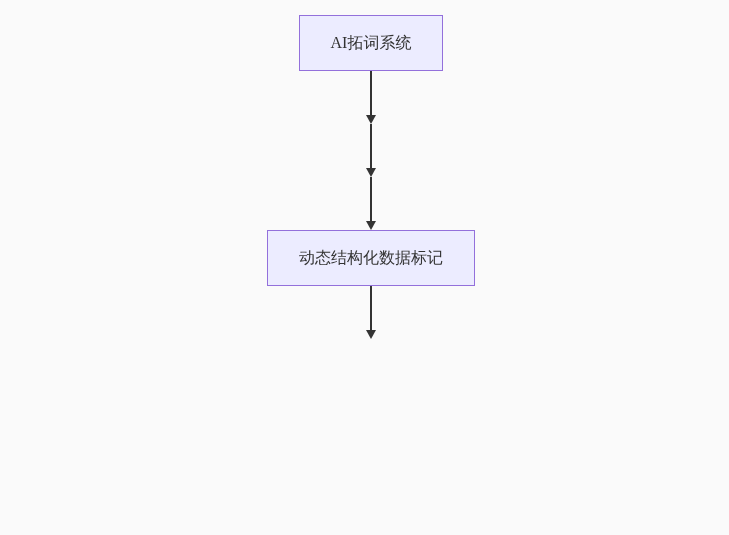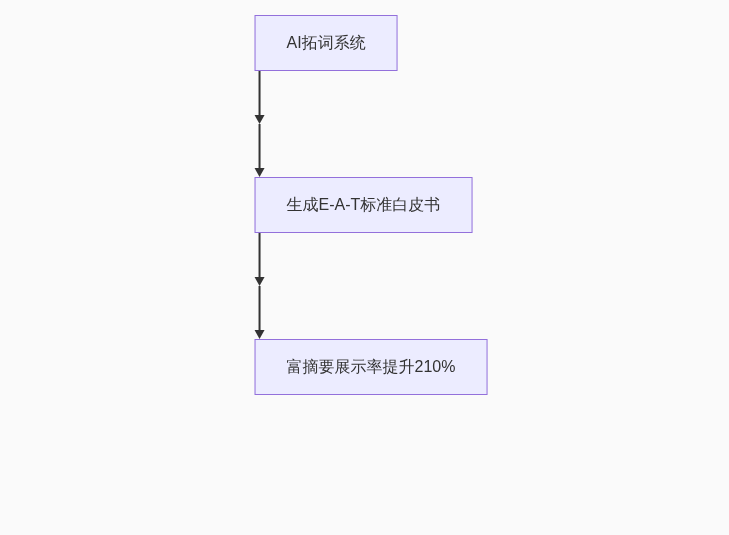--- a/index.html
+++ b/index.html
@@ -18,21 +18,22 @@
     width: 729px;
     height: 535px;
   }
   .flow-column {
     position: absolute;
     left: 371px;
     top: 15px;
     transform: translateX(-50%);
     display: flex;
     flex-direction: column;
-    align-items: flex-start;
+    align-items: center;
+    font-family: Liberation Serif, serif;
   }
   .node {
     box-sizing: border-box;
     height: 56px;
     padding: 0 31px;
     background: #ECECFF;
     border: 1px solid #9370DB;
     display: flex;
     align-items: center;
     justify-content: center;
@@ -76,33 +77,30 @@
       <div class="arrow-line"></div>
       <div class="arrow-head"></div>
     </div>
 
 
     <div class="arrow">
       <div class="arrow-line"></div>
       <div class="arrow-head"></div>
     </div>
 
+
+    <div class="arrow">
+      <div class="arrow-line"></div>
+      <div class="arrow-head"></div>
+    </div>
+
     <div class="node">
-      <span class="node-label">生成E-A-T标准白皮书</span>
+      <span class="node-label">动态结构化数据标记</span>
     </div>
 
     <div class="arrow">
       <div class="arrow-line"></div>
       <div class="arrow-head"></div>
     </div>
 
 
-    <div class="arrow">
-      <div class="arrow-line"></div>
-      <div class="arrow-head"></div>
-    </div>
-
-    <div class="node">
-      <span class="node-label">富摘要展示率提升210%</span>
-    </div>
-
   </div>
 </div>
 
 </body></html>

